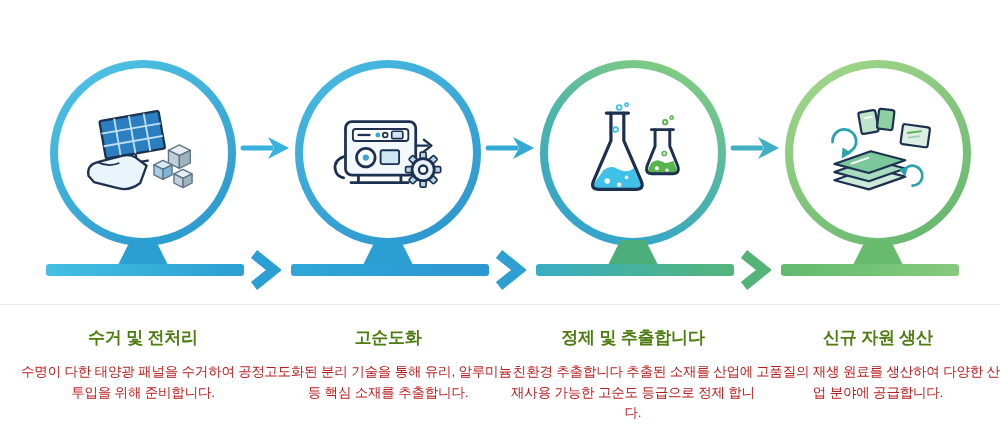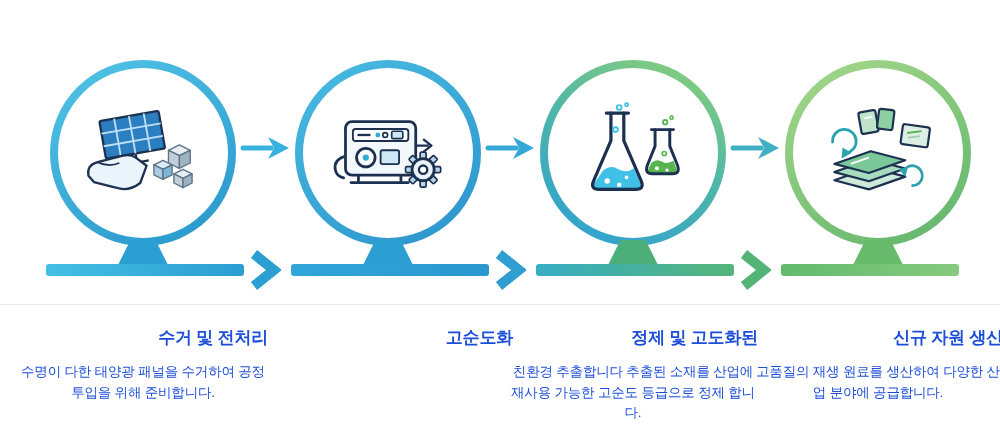--- a/index.html
+++ b/index.html
@@ -67,34 +67,34 @@
     left: 0;
     width: 1000px;
     height: 1px;
     background: #e9e9e9;
   }
 
   .step-title {
     position: absolute;
     top: 326px;
     width: 250px;
-    text-align: right;
+    text-align: center;
     font-size: 17px;
     font-weight: 700;
-    color: #1d4ed8;
+    color: #4d7c0f;
     letter-spacing: -0.2px;
   }
   .step-desc {
     position: absolute;
     top: 362px;
     width: 250px;
     text-align: center;
     font-size: 13.5px;
     line-height: 1.52;
-    color: #1d4ed8;
+    color: #b91c1c;
     letter-spacing: -0.2px;
   }
 </style>
 </head>
 <body>
 
 <div class="canvas">
 
   <div class="circle ring-1" style="left:50px">
     <div class="circle-inner">
@@ -242,20 +242,21 @@
   <div class="bar bar-3"></div>
   <svg class="chev" style="left:737px" width="34" height="40" viewBox="0 0 34 40">
     <polyline points="7,4 27,20 7,36" fill="none" stroke="#54b478" stroke-width="10"></polyline>
   </svg>
   <div class="bar bar-4"></div>
 
   <div class="divider"></div>
 
   <div class="step-title" style="left:18px">수거 및 전처리</div>
   <div class="step-title" style="left:263px">고순도화</div>
-  <div class="step-title" style="left:508px">정제 및 고도화된</div>
+  <div class="step-title" style="left:508px">정제 및 추출합니다</div>
   <div class="step-title" style="left:753px">신규 자원 생산</div>
 
   <div class="step-desc" style="left:18px">수명이 다한 태양광 패널을 수거하여 공정 투입을 위해 준비합니다.</div>
+  <div class="step-desc" style="left:263px">고도화된 분리 기술을 통해 유리, 알루미늄 등 핵심 소재를 추출합니다.</div>
   <div class="step-desc" style="left:508px">친환경 추출합니다 추출된 소재를 산업에 재사용 가능한 고순도 등급으로 정제 합니다.</div>
   <div class="step-desc" style="left:753px">고품질의 재생 원료를 생산하여 다양한 산업 분야에 공급합니다.</div>
 
 </div>
 
 </body></html>

